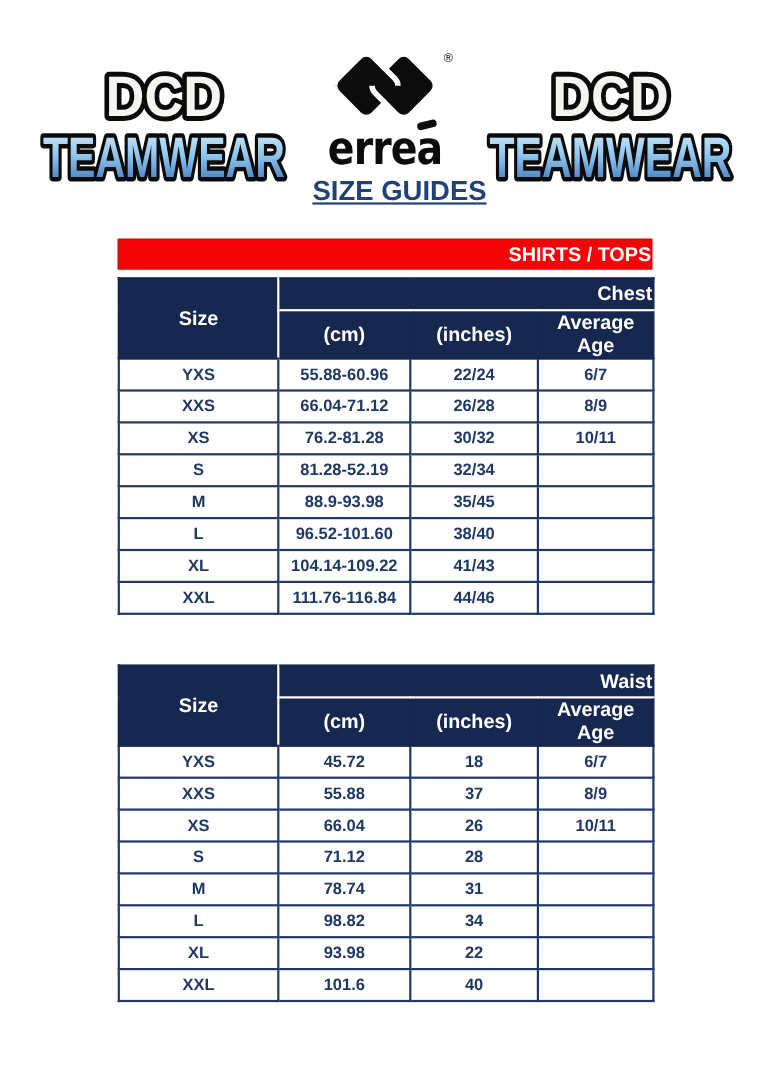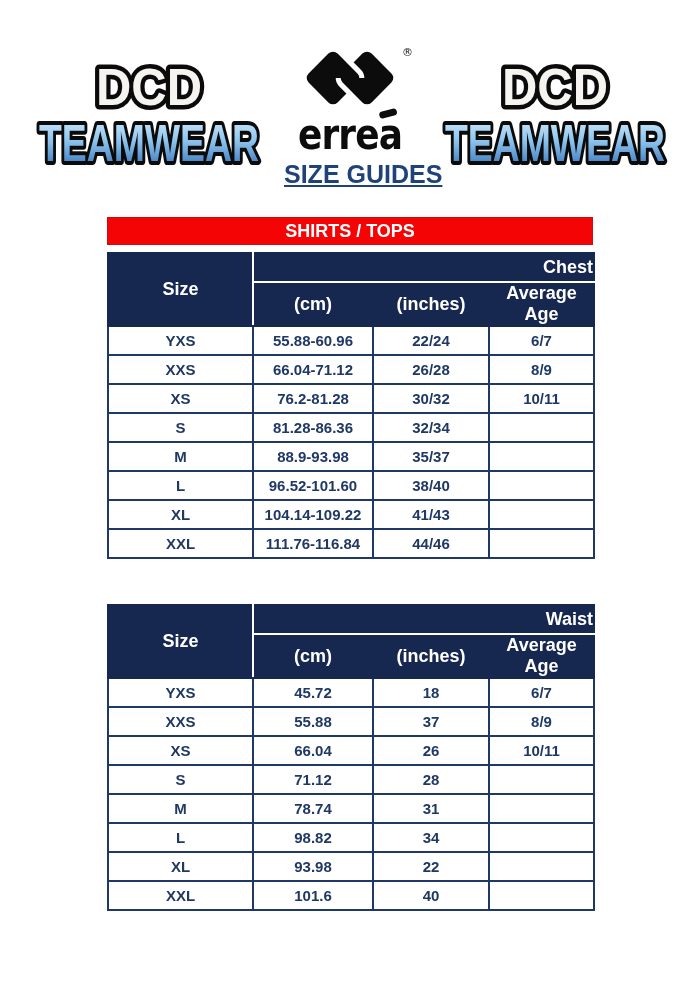--- a/index.html
+++ b/index.html
@@ -23,21 +23,21 @@
   .errea-reg{font-family:"DejaVu Sans",sans-serif;font-size:11px;fill:#1a1a1a;}
   .size-guides-title{margin-top:4px;font-size:25px;font-weight:bold;white-space:nowrap;
         color:var(--title-blue,#1f4379);text-decoration:underline;}
 
   
   .size-table{position:absolute;left:107px;width:486px;}
   #table1{top:217px;}
   #table2{top:604px;}
   .banner{height:28px;line-height:26px;background:var(--banner-red,#f40404);
         border:1px solid var(--banner-red-border,#cf0b0b);box-sizing:border-box;
-        color:#fff;font-weight:bold;font-size:18px;text-align:center;margin-bottom:7px;}
+        color:#fff;font-weight:bold;font-size:18px;text-align:right;margin-bottom:7px;}
   table{border-collapse:collapse;width:486px;table-layout:fixed;padding-left:40px;}
   col.c-size{width:145px;} col.c-cm{width:120px;} col.c-in{width:116px;} col.c-age{width:105px;}
   th,td{text-align:center;font-weight:bold;box-sizing:border-box;padding:0;}
   thead th{background:var(--header-navy,#162750);color:#fff;
         border:2px solid var(--header-navy,#162750);height:29px;}
   tr.h1 th{font-size:18px;}
   th.size-h{font-size:18px;border-right:2px solid #fff;}
   th.group-h{border-bottom:2px solid #fff;text-align:right;}
   tr.h2 th{font-size:18px;}
   tr.h2 th.wdiv{border-left:2px solid #fff;}
@@ -128,28 +128,28 @@
             <td>8/9</td>
           </tr>
           <tr>
             <td>XS</td>
             <td>76.2-81.28</td>
             <td>30/32</td>
             <td>10/11</td>
           </tr>
           <tr>
             <td>S</td>
-            <td>81.28-86.36</td>
+            <td>81.28-52.19</td>
             <td>32/34</td>
             <td></td>
           </tr>
           <tr>
             <td>M</td>
             <td>88.9-93.98</td>
-            <td>35/37</td>
+            <td>35/45</td>
             <td></td>
           </tr>
           <tr>
             <td>L</td>
             <td>96.52-101.60</td>
             <td>38/40</td>
             <td></td>
           </tr>
           <tr>
             <td>XL</td>

